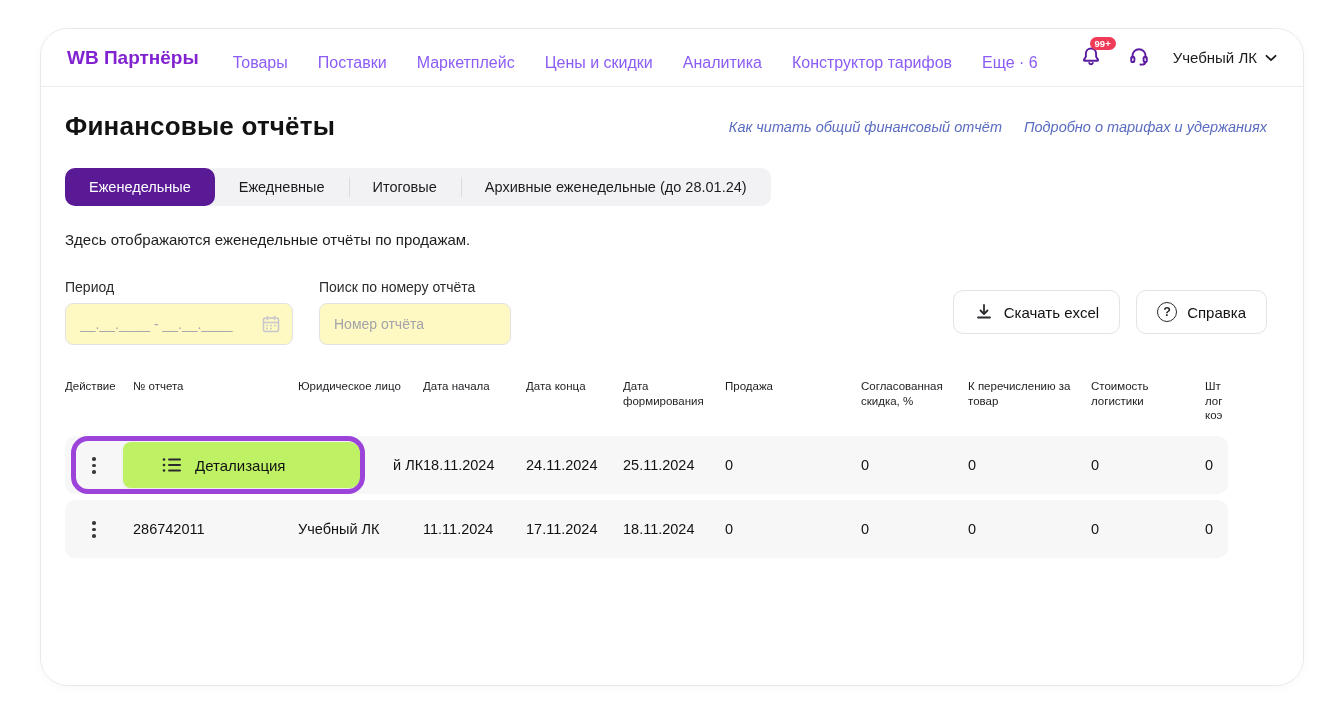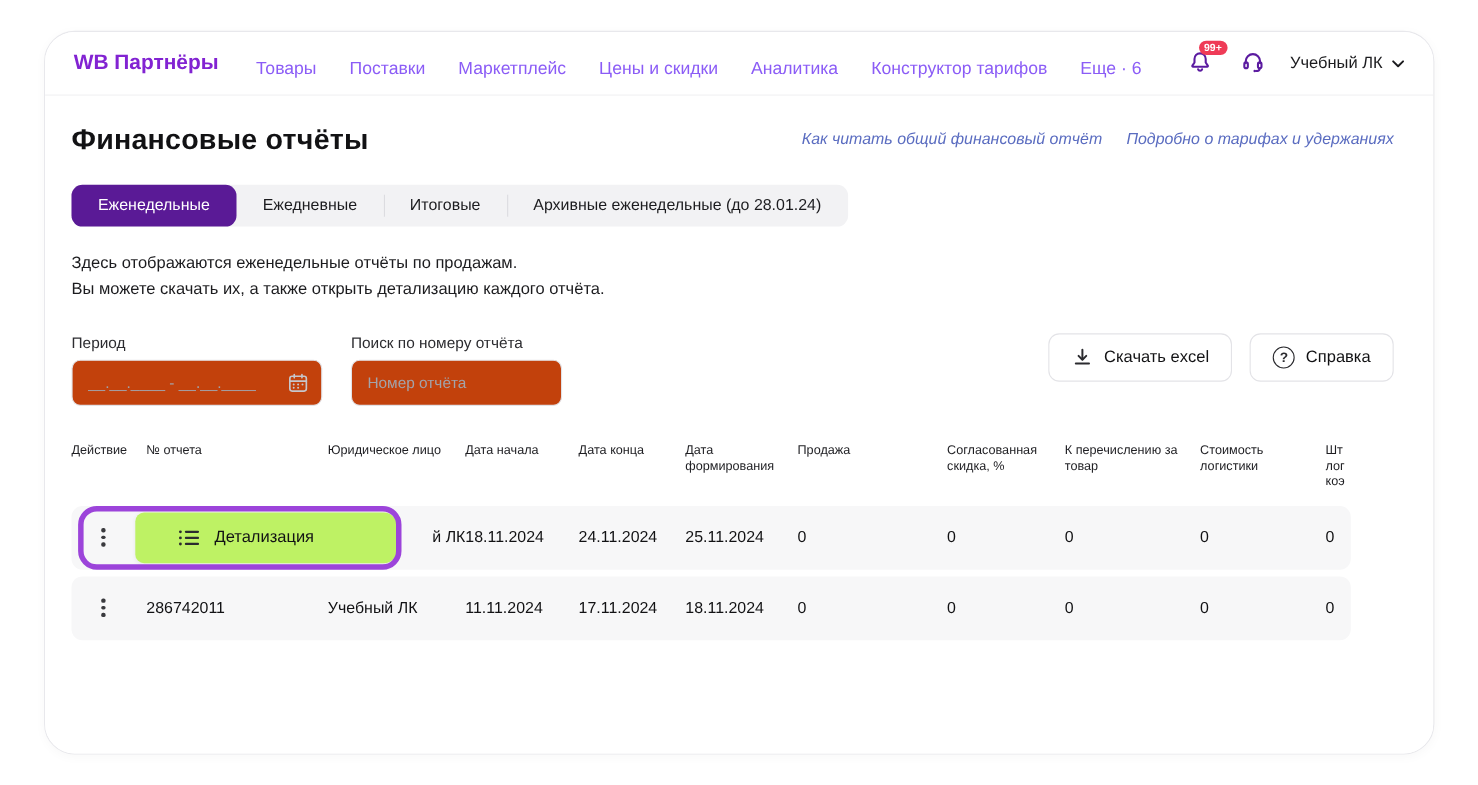--- a/index.html
+++ b/index.html
@@ -33,26 +33,26 @@
   .tab.active { border-bottom-color:#ee7445; }
 
   .segments { display:inline-flex; margin-top:26px; background:#f2f2f4; border-radius:10px; align-items:stretch; }
   .segment { font-size:14.5px; padding:11px 24px; color:#1c1c1f; cursor:pointer; white-space:nowrap; display:flex; align-items:center; position:relative; }
   .segment + .segment::before { content:""; position:absolute; left:0; top:9px; bottom:9px; width:1px; background:#dcdce0; }
   .segment.active { background:#5a1a96; color:#fff; border-radius:10px; font-weight:500; }
   .segment.active::before, .segment.active + .segment::before { display:none; }
 
   .description { margin-top:22px; font-size:15px; line-height:1.55; color:#1c1c1f; }
 
-  .filters { margin-top:28px; display:flex; align-items:flex-start; }
+  .filters { margin-top:28px; display:flex; align-items:center; }
   .field { margin-right:26px; }
   .field-label { font-size:14px; color:#2c2c30; margin-bottom:8px; }
   .input-wrap { position:relative; }
   .input-wrap input { width:228px; height:42px; border:1px solid #e2e2e6; border-radius:8px; padding:0 40px 0 14px;
-                      font-size:14px; font-family:"Liberation Sans", sans-serif; color:#1c1c1f; outline:none; background:#c2410c; }
+                      font-size:14px; font-family:"Liberation Sans", sans-serif; color:#1c1c1f; outline:none; background:#fef9c3; }
   .input-wrap input::placeholder { color:#a3a3aa; }
   .input-wrap.search input { width:192px; padding-right:14px; }
   .cal-icon { position:absolute; right:12px; top:50%; transform:translateY(-50%); display:flex; }
   .actions { margin-left:auto; display:flex; gap:16px;padding-left:14px; }
   .btn { height:44px; display:flex; align-items:center; gap:10px; padding:0 20px; background:#fff;
          border:1px solid #e3e3e7; border-radius:10px; font-size:15px; font-weight:500; color:#121214;
          cursor:pointer; font-family:"Liberation Sans", sans-serif; white-space:nowrap; }
   .q-circle { width:20px; height:20px; border:1.7px solid #2b2b2f; border-radius:50%; display:flex; align-items:center; justify-content:center;
               font-size:12.5px; font-weight:700; color:#2b2b2f; }
 
@@ -141,21 +141,20 @@
 
     <div class="segments">
       <span class="segment active">Еженедельные</span>
       <span class="segment">Ежедневные</span>
       <span class="segment">Итоговые</span>
       <span class="segment">Архивные еженедельные (до 28.01.24)</span>
     </div>
 
     <div class="description">
       <div>Здесь отображаются еженедельные отчёты по продажам.</div>
-      <div>Вы можете скачать их, а также открыть детализацию каждого отчёта.</div>
     </div>
 
     <div class="filters">
       <div class="field">
         <div class="field-label">Период</div>
         <div class="input-wrap">
           <input type="text" placeholder="__.__.____ - __.__.____" style="">
           <span class="cal-icon">
             <svg width="20" height="20" viewBox="0 0 20 20" fill="none" stroke="#c6c6cc" stroke-width="1.5" stroke-linecap="round">
               <rect x="2.5" y="4" width="15" height="13.5" rx="2"></rect>

